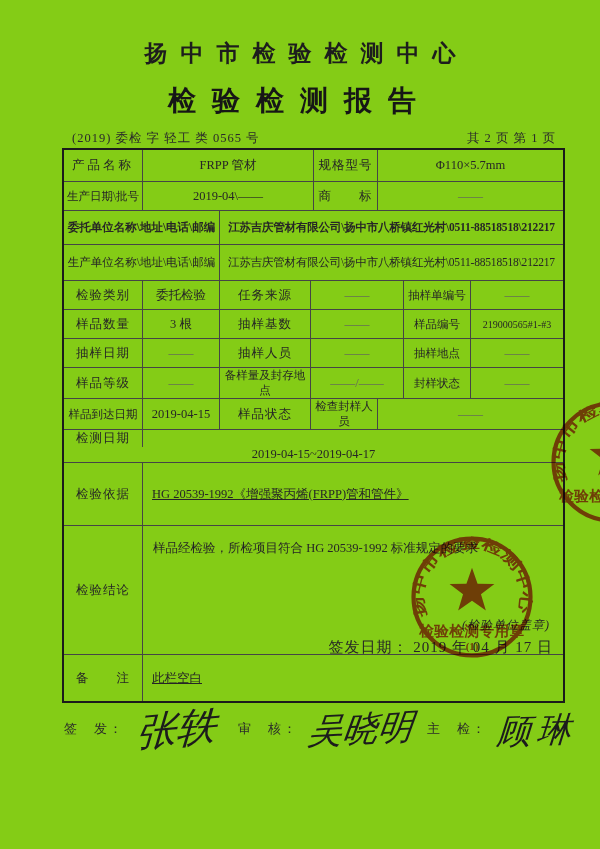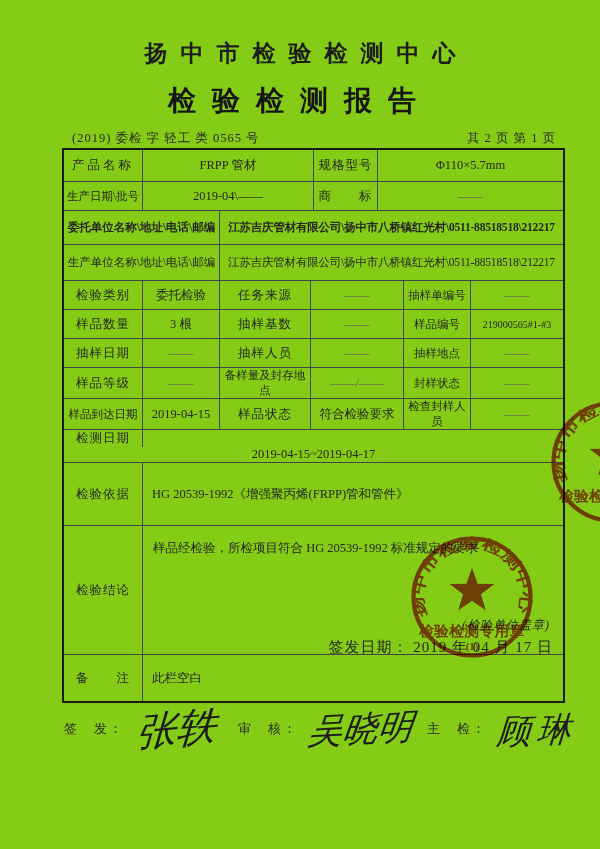--- a/index.html
+++ b/index.html
@@ -27,21 +27,21 @@
     border:2.5px solid #1b1b1b;box-sizing:border-box;background:transparent;
   }
   .row{display:flex;border-bottom:1.5px solid #454545;}
   .row:last-child{border-bottom:none;}
   .cell{
     border-right:1.5px solid #454545;box-sizing:border-box;
     display:flex;align-items:center;justify-content:center;
     font-size:12.5px;color:#262626;text-align:center;overflow:visible;
   }
   .cell.last{border-right:none;}
-  .cell.leftal{justify-content:flex-start;text-align:center;padding-left:9px;}
+  .cell.leftal{justify-content:flex-start;text-align:center;padding-left:9px;text-decoration:underline;}
   .lab{letter-spacing:1px;}
   .sp{letter-spacing:3px;}
   .small{font-size:11.5px;letter-spacing:0;}
   .tiny{font-size:10px;letter-spacing:0;}
   .nowrap{white-space:nowrap;letter-spacing:-0.2px;}
   .dash{color:#616161;}
   .w79{width:79px;flex:none;}  .w171{width:171px;flex:none;}
   .w64{width:64px;flex:none;}  .w156{width:156px;flex:none;}
   .w77{width:77px;flex:none;}  .w91{width:91px;flex:none;}
   .w93{width:93px;flex:none;}  .w67{width:67px;flex:none;}
@@ -143,21 +143,20 @@
       <div class="cell lab small w91">备样量及封存地点</div>
       <div class="cell w93 dash">——/——</div>
       <div class="cell lab small w67">封样状态</div>
       <div class="cell fx last dash">——</div>
     </div>
 
     <div class="row h28">
       <div class="cell lab small w79">样品到达日期</div>
       <div class="cell w77">2019-04-15</div>
       <div class="cell lab w91">样品状态</div>
-      <div class="cell w93">符合检验要求</div>
       <div class="cell lab small w67">检查封样人员</div>
       <div class="cell fx last dash">——</div>
     </div>
 
     <div class="row h27">
       <div class="cell lab w79">检测日期</div>
       <div class="cell fx last">2019-04-15~2019-04-17</div>
     </div>
 
     <div class="row h62">

